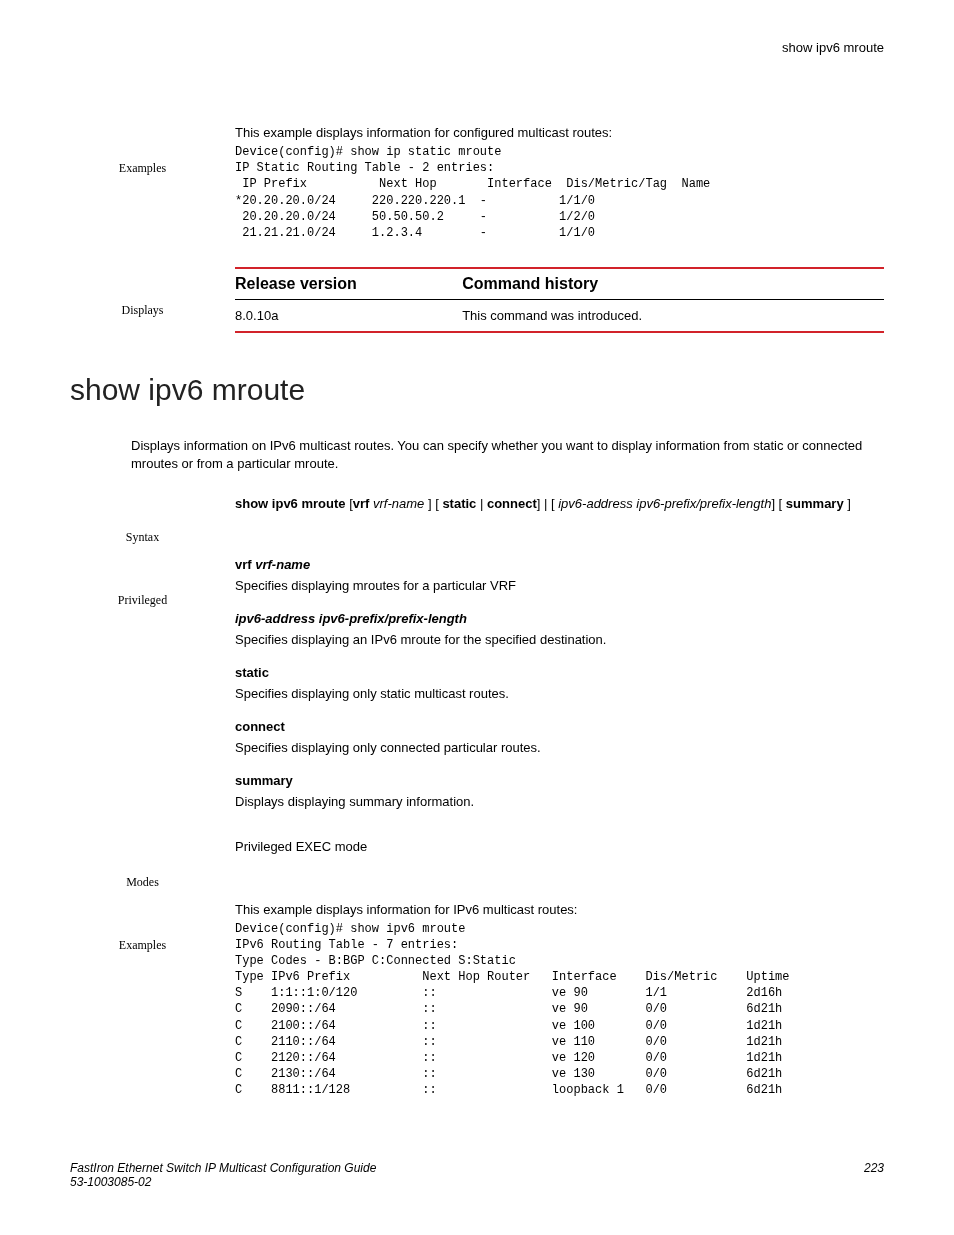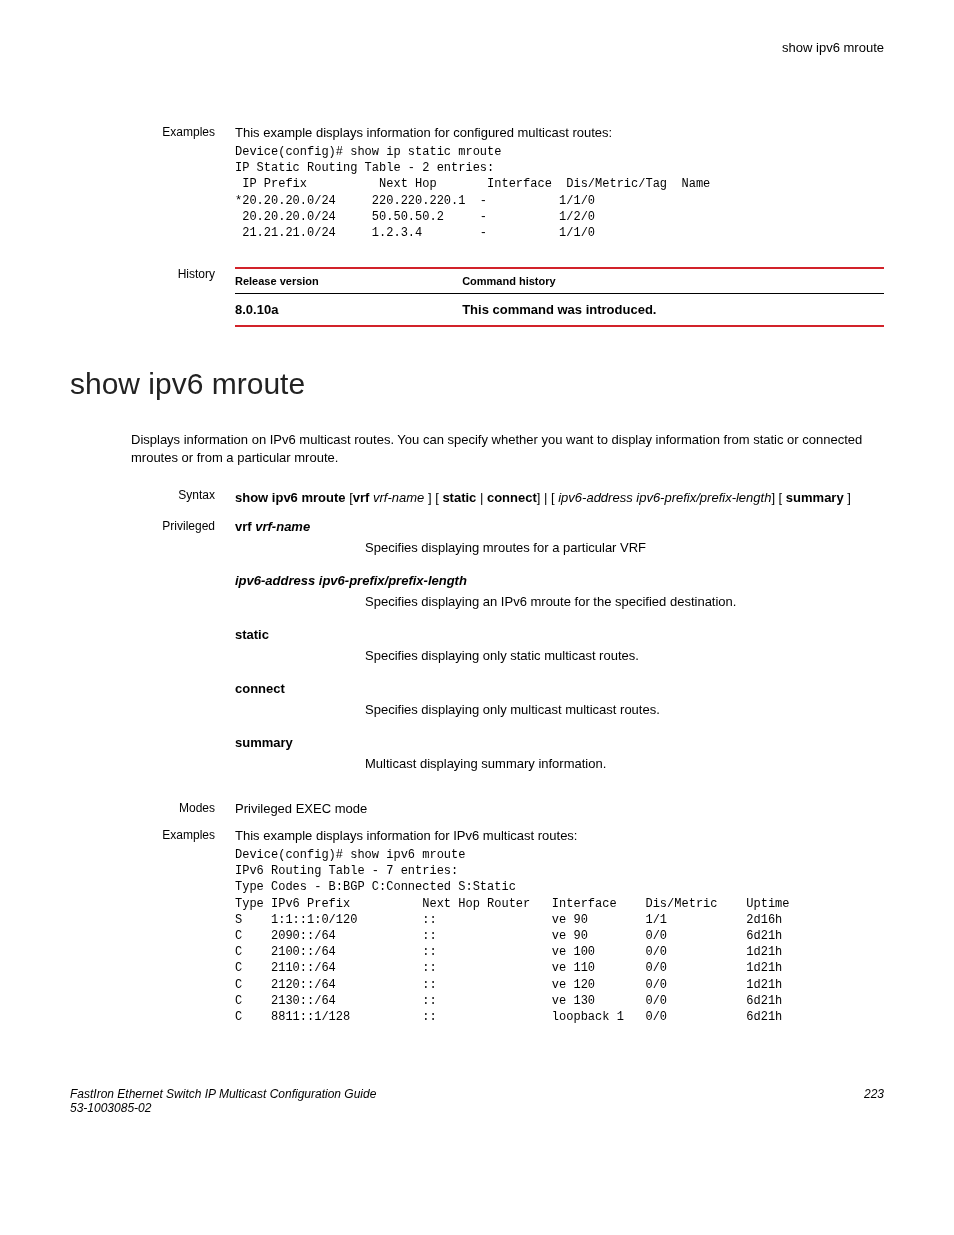--- a/index.html
+++ b/index.html
@@ -16,50 +16,50 @@
       font-size: 13px;
       margin-bottom: 70px;
     }
     .section-row {
       display: flex;
       margin-bottom: 12px;
     }
     .section-label {
       width: 145px;
       flex-shrink: 0;
-      text-align: right;
+      text-align: center;
       padding-right: 20px;
-      font-family: Liberation Sans, sans-serif;
+      font-family: Liberation Serif, serif;
       font-size: 12px;
+      margin-top: 36px;
     }
     .section-content {
       flex: 1;
     }
     pre.code {
       font-family: "Courier New", monospace;
       font-size: 12px;
       margin: 4px 0 14px 0;
       white-space: pre;
       line-height: 1.35;
     }
     .history-table {
       width: 100%;
       border-collapse: collapse;
       margin-top: 0;
     }
     .history-table th {
       text-align: left;
       font-weight: bold;
       padding: 6px 0;
-      font-size: 11px;
+      font-size: 16px;
     }
     .history-table td {
       padding: 8px 0;
       font-size: 13px;
-      font-weight: bold;
     }
     .history-header-row {
       border-top: 2px solid #d2232a;
       border-bottom: 1px solid #000;
     }
     .history-bottom {
       border-bottom: 2px solid #d2232a;
     }
     h1.command-title {
       font-family: Arial, sans-serif;
@@ -78,21 +78,20 @@
     }
     .bold { font-weight: bold; }
     .italic { font-style: italic; }
     .param-block {
       margin-bottom: 18px;
     }
     .param-name {
       margin-bottom: 6px;
     }
     .param-desc {
-      margin-left: 130px;
     }
     .footer {
       display: flex;
       justify-content: space-between;
       margin-top: 48px;
       font-style: italic;
       font-size: 12px;
     }
     .footer-right {
       font-style: italic;
@@ -111,21 +110,21 @@
     <pre class="code">Device(config)# show ip static mroute
 IP Static Routing Table - 2 entries:
  IP Prefix          Next Hop       Interface  Dis/Metric/Tag  Name
 *20.20.20.0/24     220.220.220.1  -          1/1/0
  20.20.20.0/24     50.50.50.2     -          1/2/0
  21.21.21.0/24     1.2.3.4        -          1/1/0</pre>
   </div>
 </div>
 
 <div class="section-row">
-  <div class="section-label">History</div>
+  <div class="section-label">Displays</div>
   <div class="section-content">
     <table class="history-table">
       <tbody>
           <tr class="history-header-row">
         <th style="width:35%">Release version</th>
         <th>Command history</th>
       </tr>
       <tr class="history-bottom">
         <td>8.0.10a</td>
         <td>This command was introduced.</td>
@@ -162,25 +161,25 @@
       <div class="param-block">
         <div class="param-name"><span class="bold italic" style="font-weight: bold; font-style: italic;">ipv6-address ipv6-prefix/prefix-length</span></div>
         <div class="param-desc">Specifies displaying an IPv6 mroute for the specified destination.</div>
       </div>
       <div class="param-block">
         <div class="param-name"><span class="bold">static</span></div>
         <div class="param-desc">Specifies displaying only static multicast routes.</div>
       </div>
       <div class="param-block">
         <div class="param-name"><span class="bold">connect</span></div>
-        <div class="param-desc">Specifies displaying only multicast multicast routes.</div>
+        <div class="param-desc">Specifies displaying only connected particular routes.</div>
       </div>
       <div class="param-block">
         <div class="param-name"><span class="bold">summary</span></div>
-        <div class="param-desc">Multicast displaying summary information.</div>
+        <div class="param-desc">Displays displaying summary information.</div>
       </div>
     </div>
 </div>
 
 <div class="section-row">
   <div class="section-label">Modes</div>
   <div class="section-content">Privileged EXEC mode</div>
 </div>
 
 <div class="section-row">

